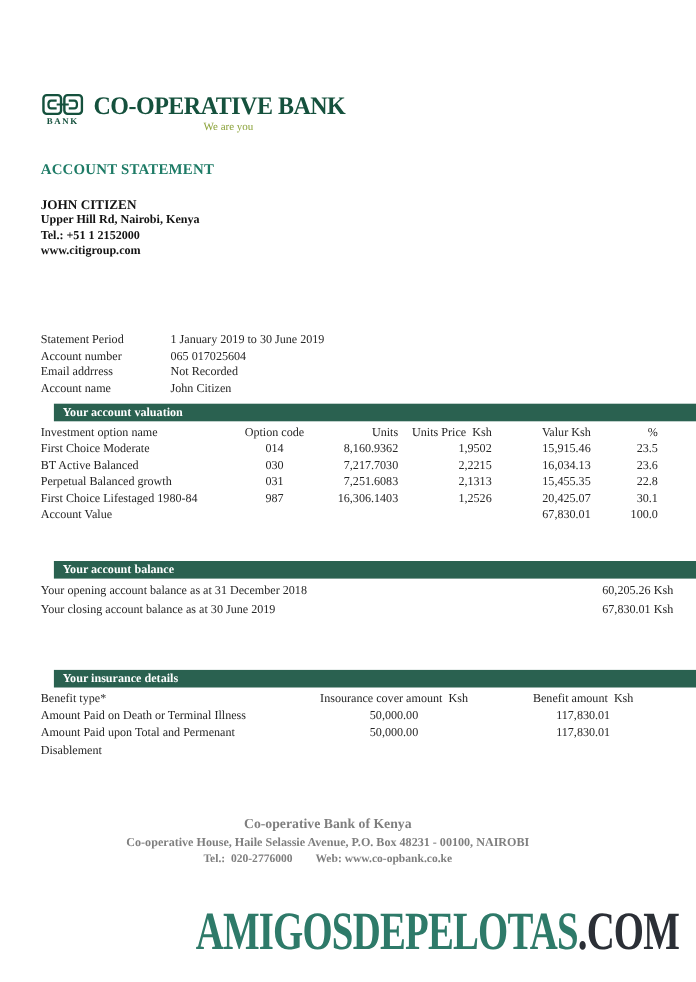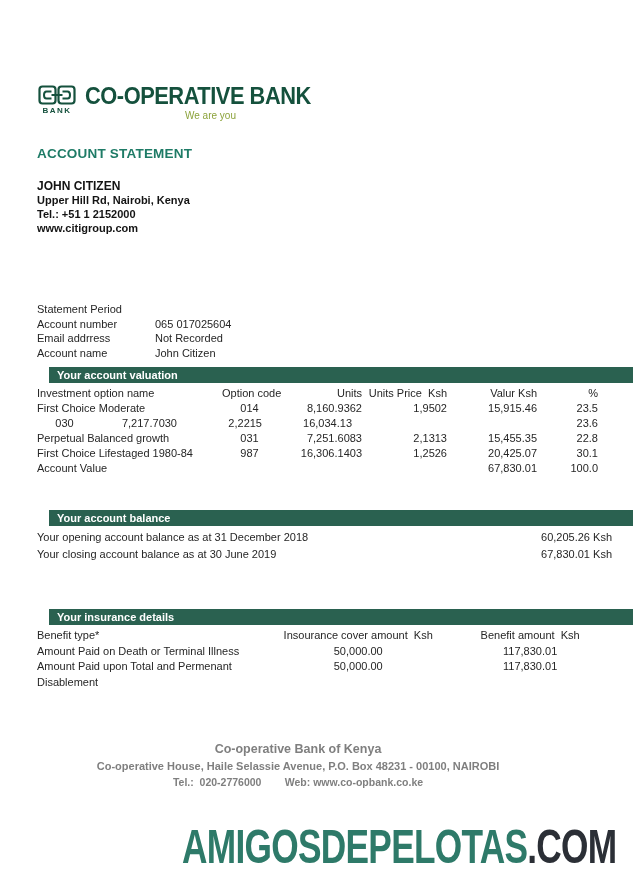--- a/index.html
+++ b/index.html
@@ -1,21 +1,21 @@
 <!DOCTYPE html>
 <html><head>
 <meta charset="utf-8">
 <style>
   html,body{margin:0;padding:0;background:#e8e8e8;}
   .page{
     position:relative;
     width:633px;height:893px;
     background:#ffffff;
     margin:0 auto;
-    font-family:Liberation Sans, sans-serif;
+    font-family:Liberation Serif, serif;
     color:#1f1f1f;
     overflow:hidden;
   }
   
   .logo{position:absolute;left:37px;top:85px;display:flex;align-items:flex-start;}
   .emblem{width:40px;display:flex;flex-direction:column;align-items:center;}
   .emblem-bank{font-size:8px;font-weight:bold;letter-spacing:1.5px;color:#15513D;margin-top:1px;}
   .wordmark-wrap{margin-left:8px;}
   .wordmark{
     font-size:23px;font-weight:bold;color:#15513D;
@@ -102,20 +102,21 @@
   <div class="customer">
     <div class="cust-name">JOHN CITIZEN</div>
     <div>Upper Hill Rd, Nairobi, Kenya</div>
     <div>Tel.: +51 1 2152000</div>
     <div>www.citigroup.com</div>
   </div>
 
   <div class="info">
     <div class="info-row">
       <div class="info-label">Statement Period</div>
+      <div class="info-value">1 January 2019 to 30 June 2019</div>
     </div>
     <div class="info-row">
       <div class="info-label">Account number</div>
       <div class="info-value">065 017025604</div>
     </div>
     <div class="info-row">
       <div class="info-label">Email addrress</div>
       <div class="info-value">Not Recorded</div>
     </div>
     <div class="info-row">
@@ -136,20 +137,21 @@
     </div>
     <div class="vrow">
       <span class="c-name">First Choice Moderate</span>
       <span class="c-code">014</span>
       <span class="c-units">8,160.9362</span>
       <span class="c-price">1,9502</span>
       <span class="c-value">15,915.46</span>
       <span class="c-pct">23.5</span>
     </div>
     <div class="vrow">
+      <span class="c-name">BT Active Balanced</span>
       <span class="c-code">030</span>
       <span class="c-units">7,217.7030</span>
       <span class="c-price">2,2215</span>
       <span class="c-value">16,034.13</span>
       <span class="c-pct">23.6</span>
     </div>
     <div class="vrow">
       <span class="c-name">Perpetual Balanced growth</span>
       <span class="c-code">031</span>
       <span class="c-units">7,251.6083</span>

